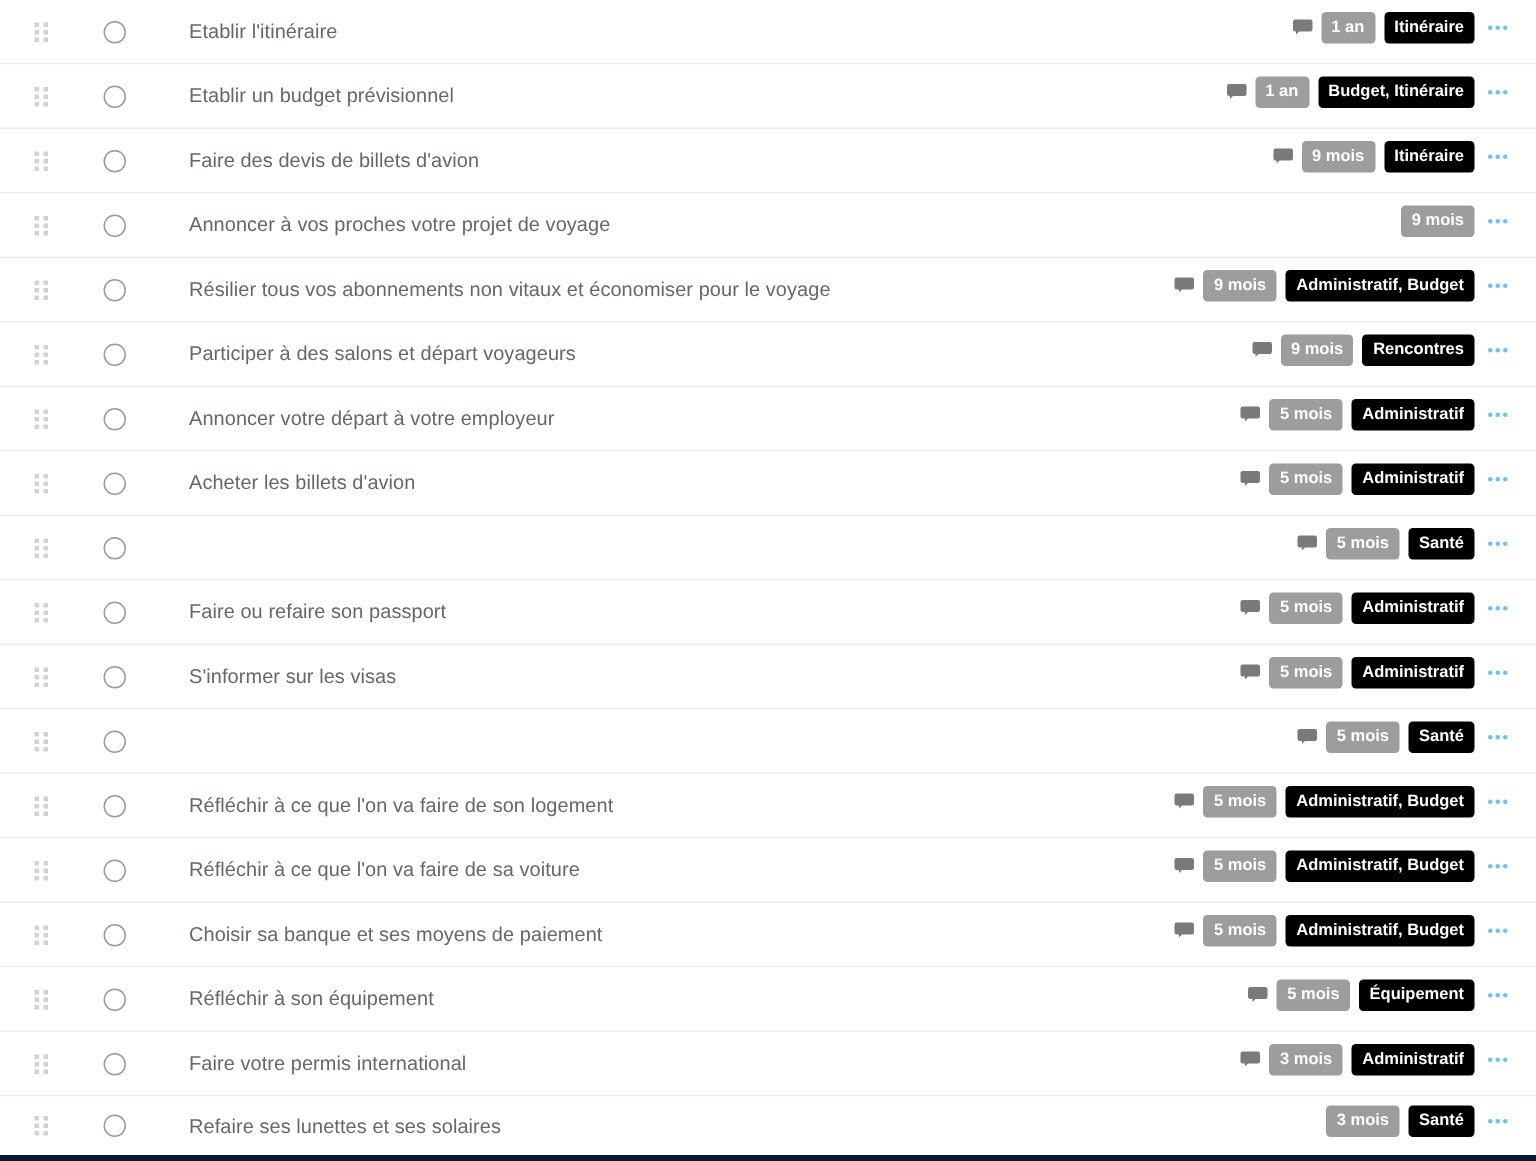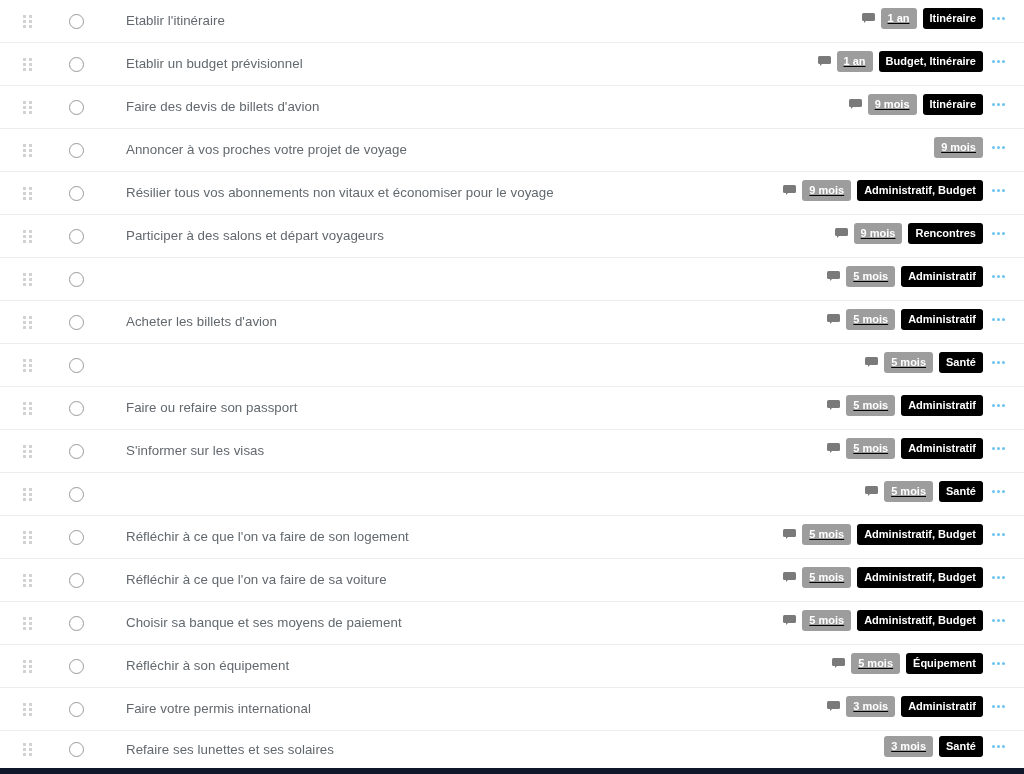--- a/index.html
+++ b/index.html
@@ -21,21 +21,21 @@
   .task-row {
     position: relative;
     height: 43px;
     display: flex;
     align-items: center;
     padding: 0 18px 0 22px;
     background: #ffffff;
     border-bottom: 1px solid #ededed;
     gap: 24px;
   }
-  .task-row:last-child { border-bottom: 6px solid #0f172a; }
+  .task-row:last-child { border-bottom: 4px solid #0f172a; }
 
   
   .drag-handle {
     width: 10px;
     height: 14px;
     flex: 0 0 auto;
     display: grid;
     grid-template-columns: repeat(2, 3px);
     grid-template-rows: repeat(3, 3px);
     gap: 2px 3px;
@@ -73,21 +73,20 @@
   }
 
   
   .task-meta {
     margin-left: auto;
     display: flex;
     align-items: center;
     gap: 6px;
     position: relative;
     top: -3px;
-    text-decoration: underline;
   }
 
   
   .comment-icon {
     width: 13px;
     height: 11px;
     position: relative;
     flex: 0 0 auto;
   }
   .comment-icon::before {
@@ -288,20 +287,21 @@
     <div class="task-row">
       <div class="drag-handle">
         <i></i>
         <i></i>
         <i></i>
         <i></i>
         <i></i>
         <i></i>
       </div>
       <div class="check-circle"></div>
+      <span class="task-title">Annoncer votre départ à votre employeur</span>
       <div class="task-meta">
         <span class="comment-icon"></span>
         <span class="badge-duration">5 mois</span>
         <span class="badge-category">Administratif</span>
         <div class="row-menu">
           <i></i>
           <i></i>
           <i></i>
         </div>
       </div>

